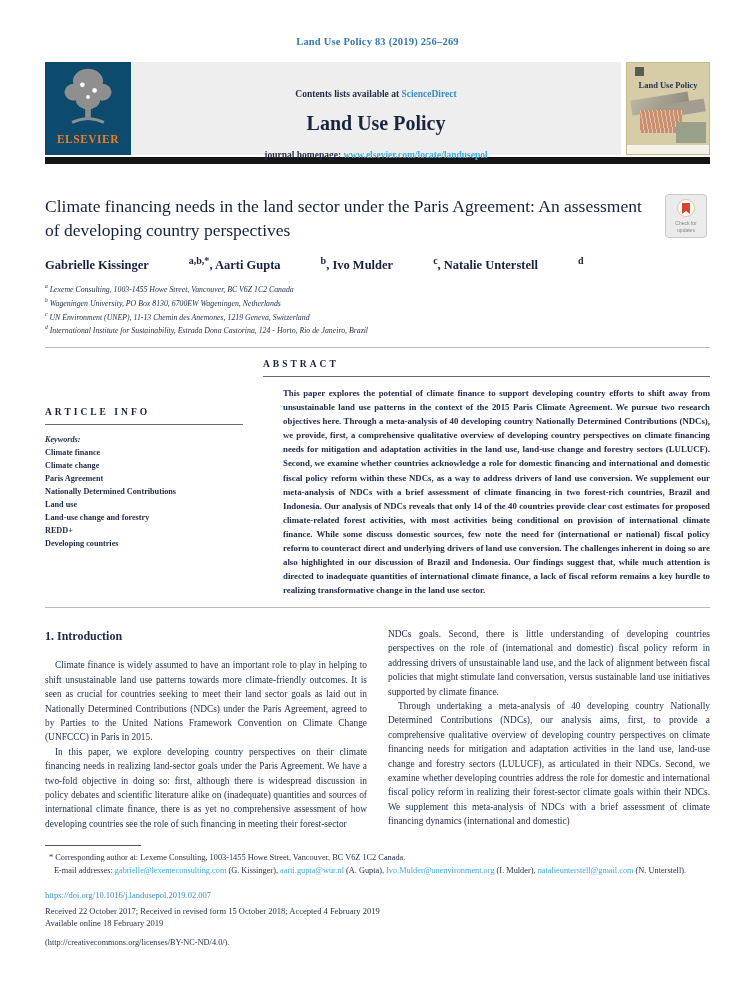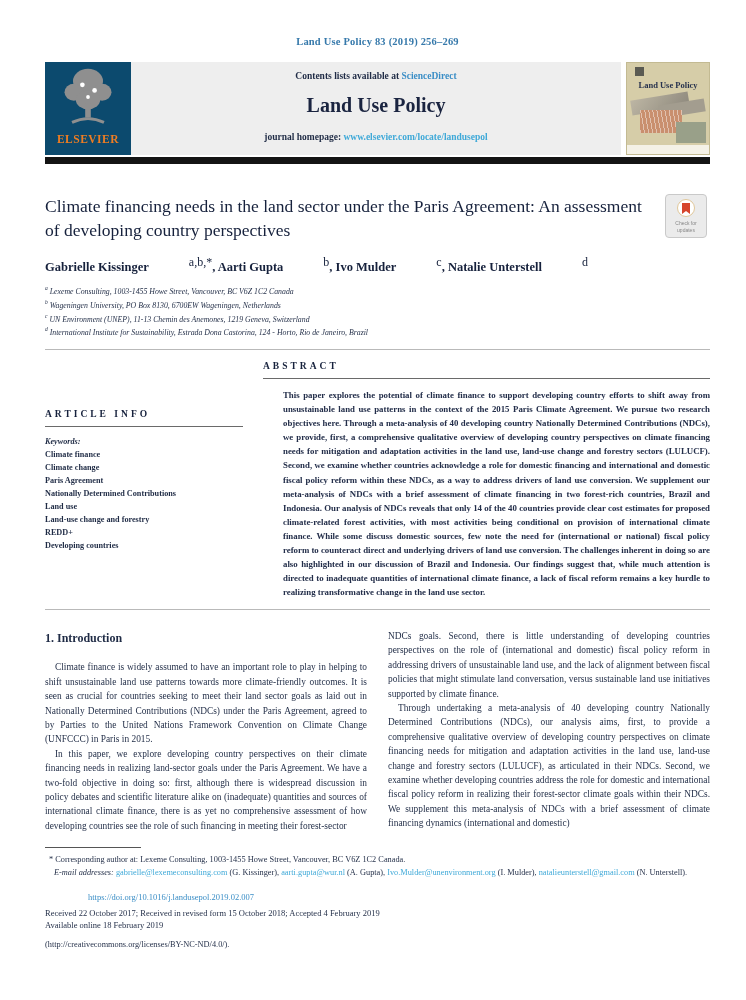--- a/index.html
+++ b/index.html
@@ -17,21 +17,21 @@
   
   .journal-ref {
     text-align: center; font-size: 10.5px; font-weight: bold;
     color: #3679ab; letter-spacing: .2px;
   }
 
   
   .header-strip { display: flex; margin-top: 15px; height: 93px; }
   .logo-col { width: 86px; background: #0c4a6e; display: flex; flex-direction: column; align-items: center; justify-content: flex-start; padding-top: 4px; }
   .elsevier-word { font-size: 11.5px; font-weight: bold; color: #ef7d22; letter-spacing: .5px; margin-top: 1px; }
-  .center-box { flex: 1; background: #eeeeee; text-align: center; padding-top: 9px; }
+  .center-box { flex: 1; background: #eeeeee; text-align: center; padding-top: 27px; }
   .contents-line { font-size: 9.5px; font-weight: bold; }
   .link-blue { color: #3b8ec6; }
   .link-cyan { color: #3fa9d8; }
   .journal-title { font-size: 20px; font-weight: bold; margin-top: 13px; color: #1a2440; }
   .homepage-line { font-size: 9.5px; font-weight: bold; margin-top: 15px; }
   .cover-col { width: 84px; margin-left: 5px; position: relative; background: #d6cda8; border: 1px solid #c3ba92; overflow: hidden; }
   .cover-mark { position: absolute; top: 4px; left: 8px; width: 9px; height: 9px; background: #5a5a52; }
   .cover-title { position: absolute; top: 17px; width: 100%; text-align: center; font-size: 8.5px; font-weight: bold; color: #27324e; }
   .cover-strip1 { position: absolute; top: 33px; left: 4px; width: 58px; height: 15px; background: linear-gradient(135deg, #bdb6a4 0%, #8d887c 100%); transform: rotate(-9deg); }
   .cover-strip2 { position: absolute; top: 39px; left: 32px; width: 46px; height: 13px; background: #a39d8f; transform: rotate(-9deg); }
@@ -45,21 +45,21 @@
   .title-row { display: flex; margin-top: 30px; }
   .article-title { flex: 1; max-width: 608px; font-size: 17.5px; line-height: 1.38; color: #16213c; font-weight: normal; }
   .badge { width: 42px; height: 44px; background: #ebebeb; border: 1px solid #c9c9c9; border-radius: 4px;
     text-align: center; padding-top: 4px; margin-left: 12px; cursor: pointer; }
   .badge-pin { width: 18px; height: 18px; border-radius: 50%; background: #fff; border: 1px solid #e0c79a; margin: 0 auto; }
   .pin-inner { width: 8px; height: 11px; background: #d6452c; margin: 3px auto 0;
     clip-path: polygon(0 0, 100% 0, 100% 100%, 50% 72%, 0 100%); }
   .badge-text { font-family: "Liberation Sans", sans-serif; font-size: 5px; color: #888; margin-top: 3px; line-height: 1.3; }
 
   .authors-line { margin-top: 13px; font-size: 12.5px; font-weight: bold; color: #16213c; }
-  .authors-line sup { font-size: 12px; font-weight: normal; padding-left: 40px; }
+  .authors-line sup { font-size: 10px; font-weight: bold; padding-left: 40px; }
   .affiliations { margin-top: 9px; font-size: 7.8px; font-style: italic; line-height: 1.55; }
   .affiliations sup { font-size: 5.5px; }
 
   hr.full { border: none; border-top: 1px solid #b9b9b9; margin-top: 10px; }
 
   
   .info-section { display: flex; margin-top: 11px; }
   .info-col { width: 198px; flex-shrink: 0; margin-top: 48px; }
   .sec-heading { font-size: 9.5px; font-weight: bold; letter-spacing: 3px; color: #16213c;
     padding-bottom: 7px; border-bottom: 1px solid #6a6a6a; }
@@ -74,23 +74,23 @@
   .body-col.left { margin-right: 21px; }
   .intro-heading { font-size: 12px; font-weight: bold; margin-bottom: 13px; }
   .body-col p { text-indent: 10px; }
   .body-col p.noindent { text-indent: 0; }
 
   
   .footnote-block { margin-top: 14px; font-size: 8.3px; line-height: 1.55; }
   .fn-rule { width: 96px; border: none; border-top: 1px solid #555; margin-bottom: 6px; }
   .fn-corresponding { padding-left: 4px; }
   .fn-emails { padding-left: 9px; }
-  .em-label { font-style: italic; }
+  .em-label { }
   .footer-block { margin-top: 11px; font-size: 8.5px; line-height: 1.5; }
-  .doi-line { margin-bottom: 3px; margin-left: 43px; }
+  .doi-line { margin-bottom: 3px; }
   .copyright { margin-top: 7px; font-size: 8.3px; }
   a { text-decoration: none; }
 </style>
 </head>
 <body>
 
 <div class="page">
   <div class="content">
 
     <div class="journal-ref">Land Use Policy 83 (2019) 256–269</div>

